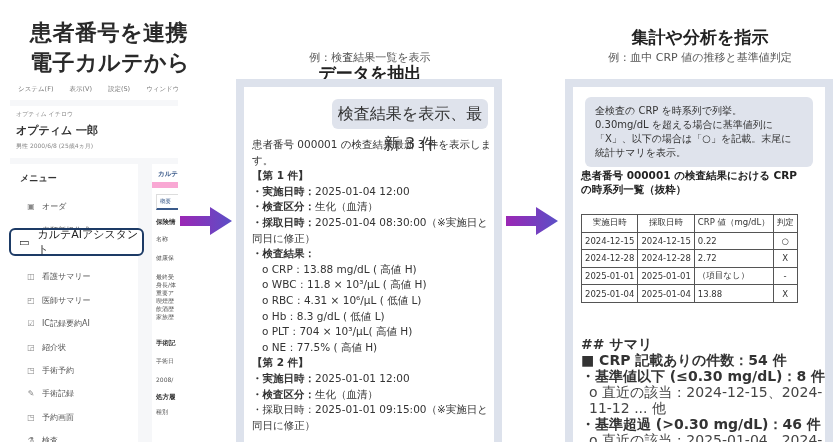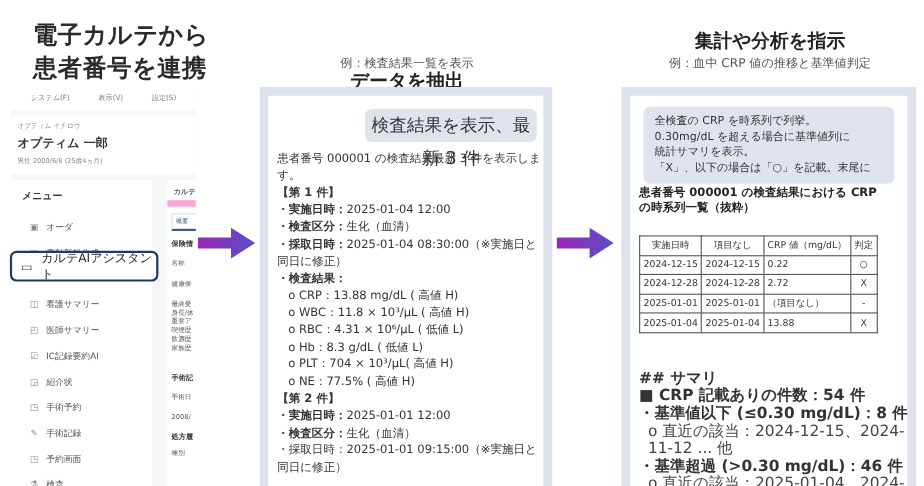--- a/index.html
+++ b/index.html
@@ -3,21 +3,21 @@
 <meta charset="utf-8">
 <style>
   * { box-sizing: border-box; margin: 0; padding: 0; }
   html, body { width: 840px; height: 442px; overflow: hidden; background: #ffffff; }
   body { font-family: "DejaVu Sans", "Liberation Sans", sans-serif; color: #222; position: relative; }
 
   
   .col1-title { position: absolute; left: 30px; top: 18px; font-size: 22px; font-weight: bold; line-height: 30px; color: #2a2a2a; letter-spacing: 0.5px; }
   .emr { position: absolute; left: 10px; top: 78px; width: 168px; height: 364px; background: #f6f7f9; overflow: hidden; }
   .emr-menubar { position: absolute; left: 0; top: 0; width: 168px; height: 22px; background: #ffffff; font-size: 6.5px; color: #777; display: flex; align-items: center; white-space: nowrap; }
-  .emr-menubar span { margin-left: 18px; margin-right: 8px; }
+  .emr-menubar span { margin-left: 8px; margin-right: 8px; }
   .emr-patient { position: absolute; left: 0; top: 28px; width: 168px; height: 52px; background: #ffffff; padding: 4px 6px; }
   .p-kana { font-size: 6px; color: #888; }
   .p-name { font-size: 11px; font-weight: bold; color: #333; margin-top: 4px; }
   .p-info { font-size: 6px; color: #888; margin-top: 4px; }
   .emr-menu { position: absolute; left: 0; top: 86px; width: 128px; height: 290px; background: #ffffff; padding: 8px 0 0 10px; }
   .menu-heading { font-size: 9px; font-weight: bold; color: #333; margin-bottom: 10px; }
   .menu-item { display: flex; align-items: center; height: 23.4px; font-size: 8px; color: #555; padding-left: 6px; }
   .menu-item .mi-icon { width: 10px; font-size: 8px; color: #888; margin-right: 6px; text-align: center; }
   .menu-item.active { position: relative; }
   .menu-highlight { position: absolute; left: 9px; top: 228px; width: 135px; height: 28px; border: 2px solid #1d3b66; border-radius: 6px; background: #ffffff; display: flex; align-items: center; padding-left: 8px; font-size: 11px; color: #222; z-index: 5; }
@@ -49,22 +49,22 @@
   table.crp th { font-weight: normal; text-align: center; }
   table.crp td.c { text-align: center; }
   .summary { position: absolute; left: 581px; top: 336px; width: 250px; font-size: 14px; line-height: 16px; color: #333; }
   .summary .b { font-weight: bold; }
   .summary .sub { padding-left: 8px; color: #444; }
 </style>
 </head>
 <body>
 
 <div class="col1-title">
+  <div>患者番号を連携</div>
   <div>電子カルテから</div>
-  <div>患者番号を連携</div>
 </div>
 
 <div class="emr">
   <div class="emr-menubar">
     <span>システム(F)</span>
     <span>表示(V)</span>
     <span>設定(S)</span>
     <span>ウィンドウ(W)</span>
   </div>
   <div class="emr-patient">
@@ -191,36 +191,36 @@
 </svg>
 
 <div class="col-title" style="left:565px; top:26px; width:270px;">集計や分析を指示</div>
 <div class="col-sub" style="left:565px; top:50px; width:270px;">例：血中 CRP 値の推移と基準値判定</div>
 
 <div class="panel" style="left:565px; top:79px; width:268px; height:363px;">
   <div class="panel-inner" style="left:8px; top:8px; width:252px; height:355px;">
     <div class="bubble bubble3" style="left:12px; top:10px; width:228px;">
       <div>全検査の CRP を時系列で列挙。</div>
       <div>0.30mg/dL を超える場合に基準値列に</div>
+      <div>「X」、以下の場合は「○」を記載。末尾に</div>
       <div>統計サマリを表示。</div>
-      <div>「X」、以下の場合は「○」を記載。末尾に</div>
     </div>
   </div>
 </div>
 
 <div class="crp-title">
   <div>患者番号 000001 の検査結果における CRP</div>
   <div>の時系列一覧（抜粋）</div>
 </div>
 
 <table class="crp">
   <thead>
     <tr>
       <th>実施日時</th>
-      <th>項目なし</th>
+      <th>採取日時</th>
       <th style="width:78px">CRP 値（mg/dL）</th>
       <th>判定</th>
     </tr>
   </thead>
   <tbody>
     <tr>
       <td>2024-12-15</td>
       <td>2024-12-15</td>
       <td>0.22</td>
       <td class="c">○</td>

